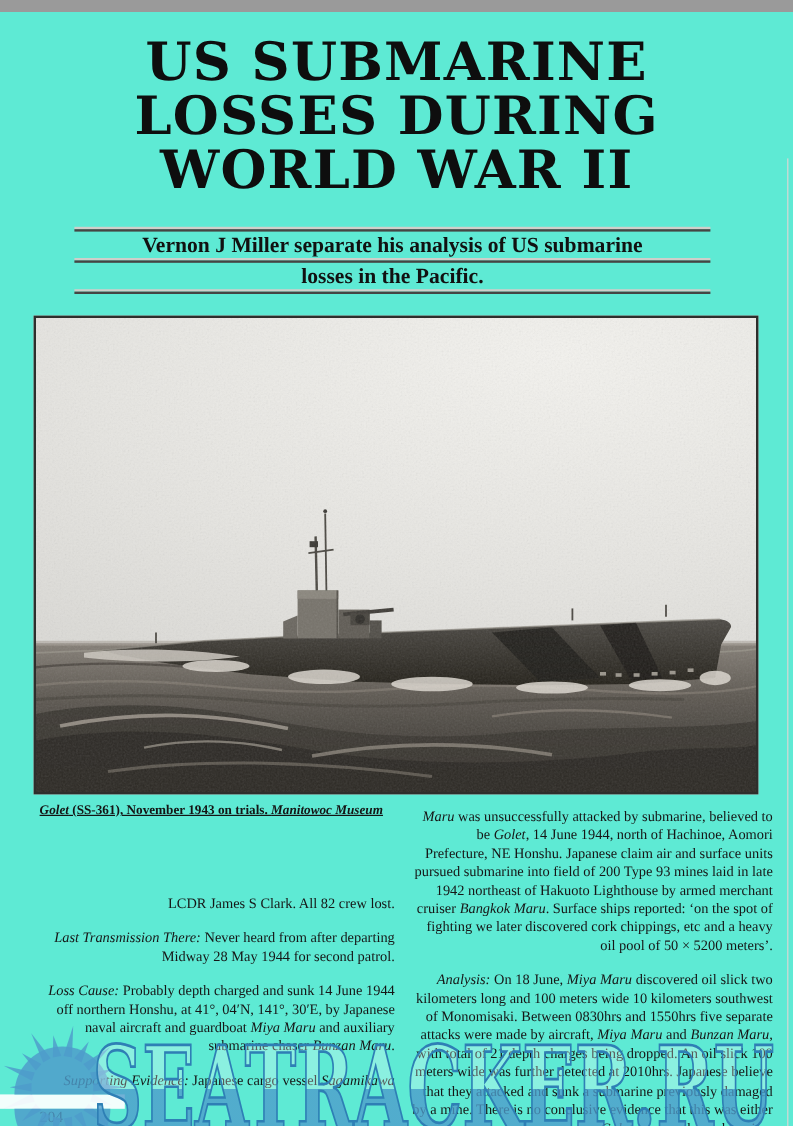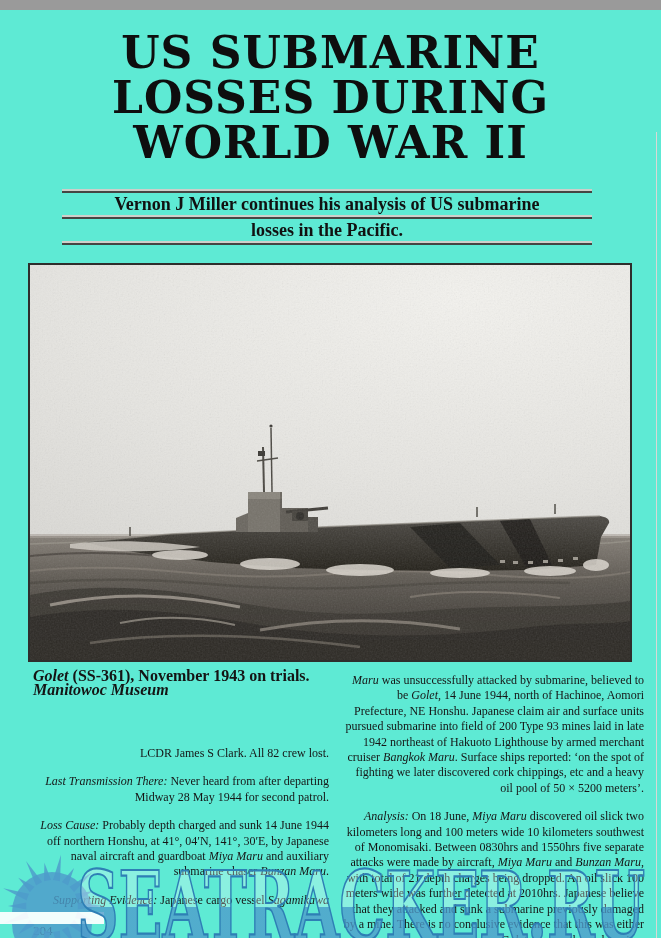--- a/index.html
+++ b/index.html
@@ -16,21 +16,21 @@
   .rule{height:2px;background:#454543;box-shadow:0 -2px 0 #cfcfca;}
   .standfirst p{margin:0;padding:1px 0 2px 0;font-weight:bold;font-size:18px;line-height:21px;color:#111;}
 
   
   .photo{position:absolute;top:253px;left:28px;width:600px;height:395px;
          border:2px solid #2e2e2c;background:#e8e7e3;}
   .photo svg{display:block;}
 
   
   .caption{position:absolute;top:659px;left:33px;width:300px;
-           font-size:16px;font-weight:bold;line-height:13.5px;color:#141414;}
+           font-size:11px;font-weight:bold;line-height:13.5px;color:#141414;text-decoration:underline;}
 
   
   .col{position:absolute;font-size:12px;line-height:15.4px;color:#161616;}
   .col p{margin:0 0 13px 0;text-align:right;}
   .col-left{top:736px;left:33px;width:296px;}
   .col-right{top:663px;left:342px;width:302px;}
   .head-gap{margin-bottom:15px !important;}
   i{font-style:italic;}
 
   .pageno{position:absolute;top:913px;left:33px;font-size:13px;color:#222;}
@@ -47,21 +47,21 @@
 <div class="page">
 
   <div class="title">
     <div>US SUBMARINE</div>
     <div>LOSSES DURING</div>
     <div>WORLD WAR II</div>
   </div>
 
   <div class="standfirst">
     <div class="rule"></div>
-    <p>Vernon J Miller continues his analysis of US submarine</p>
+    <p>Vernon J Miller separate his analysis of US submarine</p>
     <div class="rule"></div>
     <p>losses in the Pacific.</p>
     <div class="rule"></div>
   </div>
 
   <div class="photo">
     <svg width="600" height="395" viewBox="0 0 600 395">
       <defs>
         <radialGradient id="skyG" cx="0.72" cy="0.12" r="1.1">
           <stop offset="0" stop-color="#f3f2ee"></stop>

